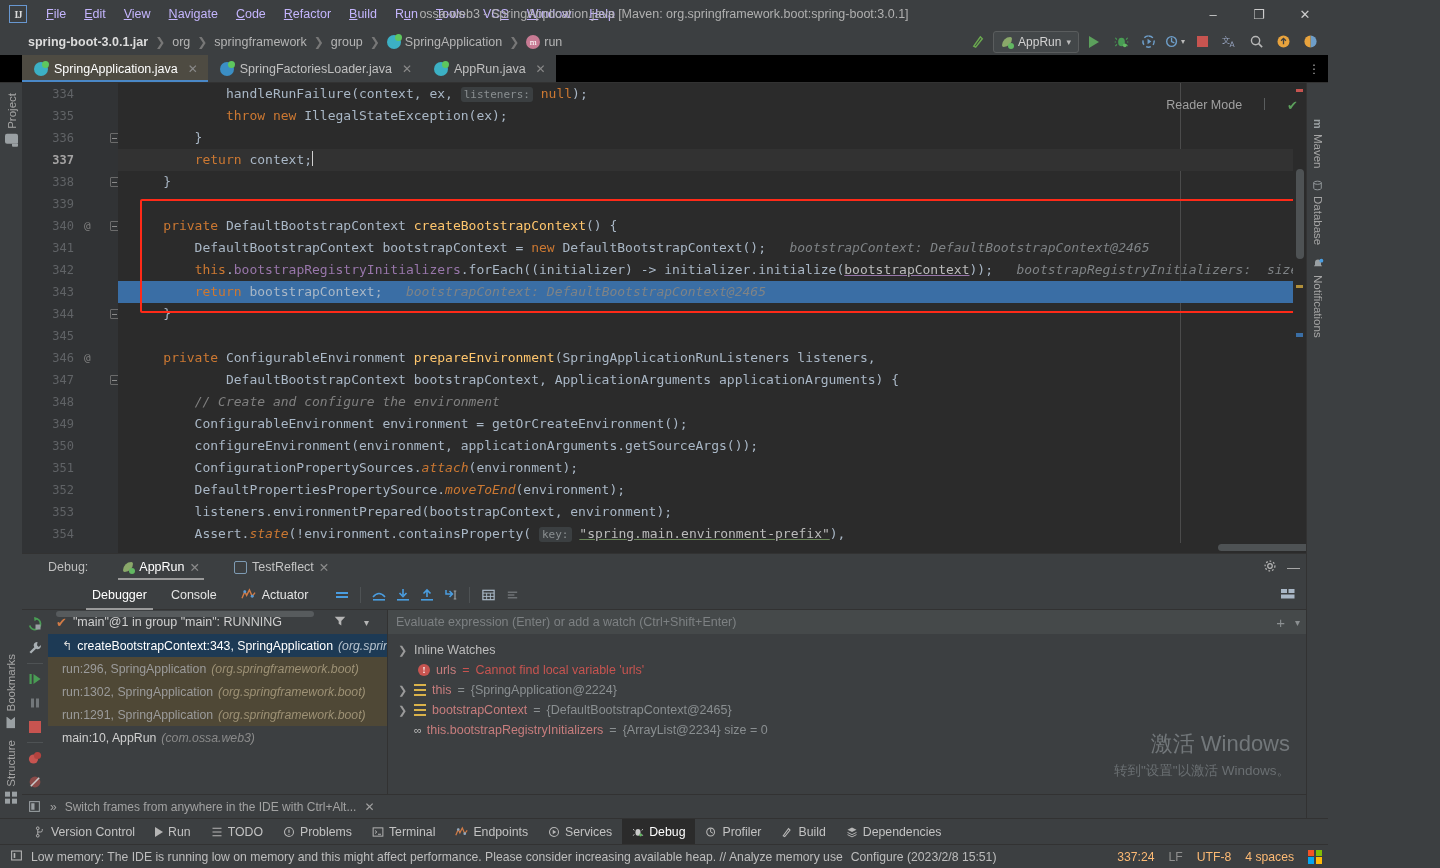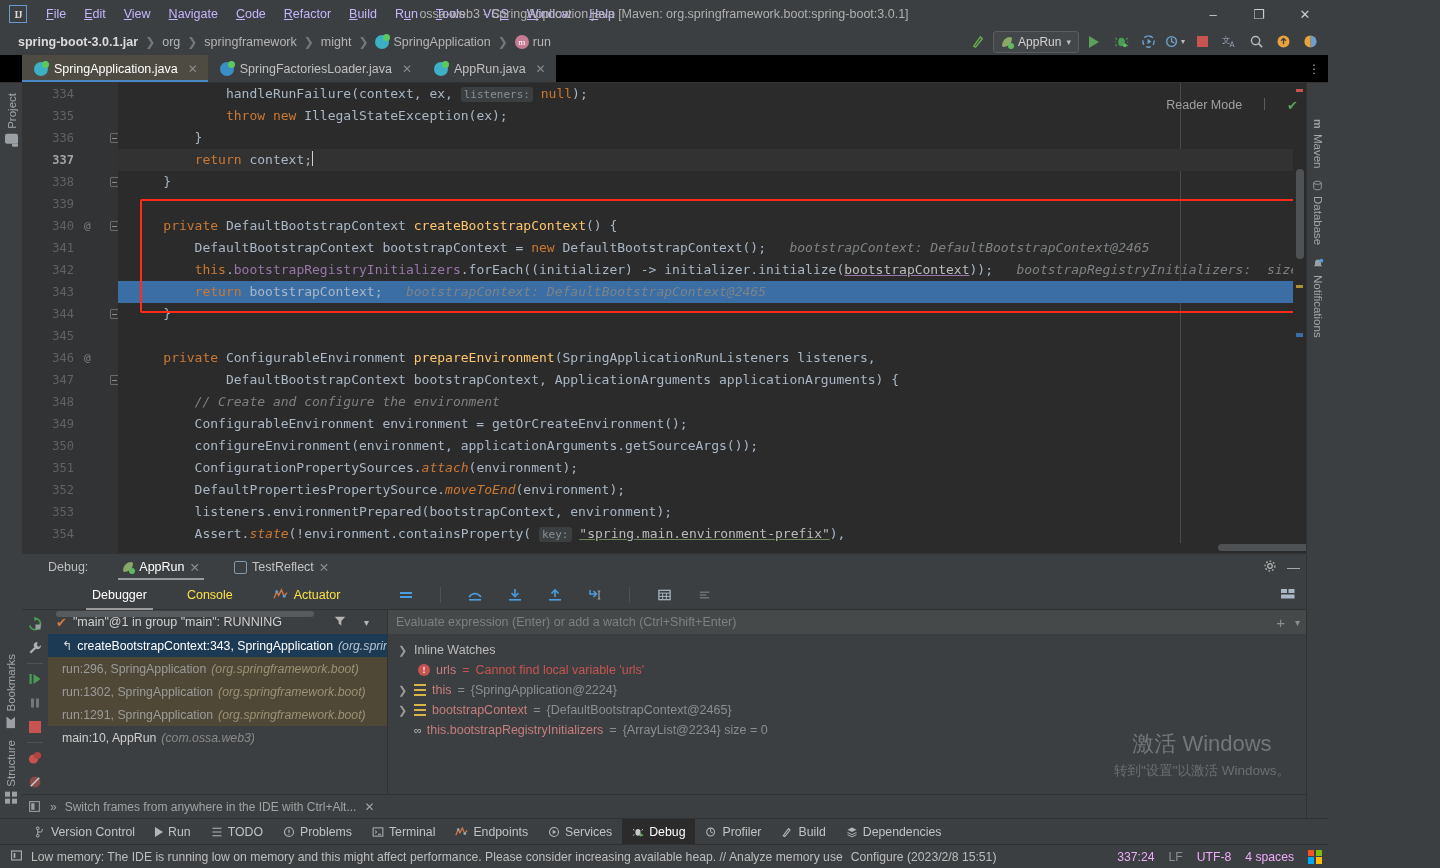--- a/index.html
+++ b/index.html
@@ -36,21 +36,21 @@
   }
   .win-ctrls { position: absolute; right: 0; top: 0; height: 28px; display: flex; }
   .win-btn {
     width: 46px; height: 28px; display: flex; align-items: center; justify-content: center;
     color: #cccccc; font-size: 13px;
   }
 
   
   .navbar {
     height: 27px; background: #3c3f41; display: flex; align-items: center;
-    flex: 0 0 27px; position: relative; padding-left: 14px;
+    flex: 0 0 27px; position: relative; padding-left: 24px;
   }
   .crumbs { display: flex; align-items: center; gap: 0; font-size: 12.5px; }
   .crumb { color: #b5b5b5; padding: 1px 4px; display: flex; align-items: center; gap: 4px; }
   .crumb.bold { color: #dcdcdc; font-weight: bold; }
   .sep { color: #777; padding: 0 3px; font-size: 12px; }
   .cls-icon {
     width: 14px; height: 14px; border-radius: 50%;
     background: #3cb0c4; display: inline-block; position: relative;
   }
   .cls-icon::after {
@@ -187,24 +187,24 @@
   .dtab {
     display: flex; align-items: center; gap: 5px; padding: 0 8px; height: 26px; font-size: 12.5px;
     color: #c4c4c4; position: relative;
   }
   .dtab.active { color: #ffffff; }
   .dtab.active::after { content:""; position:absolute; left:4px; right:4px; bottom:0; height:2px; background:#9a9a9a; }
   .dtab .x { color: #8a8a8a; }
   .dbg-hdr-right { position: absolute; right: 6px; display: flex; align-items: center; gap: 10px; }
 
   .dbg-toolrow {
-    height: 30px; flex: 0 0 30px; display: flex; align-items: center; gap: 16px; position: relative;
+    height: 30px; flex: 0 0 30px; display: flex; align-items: center; gap: 0; position: relative;
     border-bottom: 1px solid #323232; padding-left: 58px;
   }
-  .dtab2 { padding: 0 12px; font-size: 12.5px; color: #fde047; height:30px; display:flex; align-items:center; position:relative; gap:6px;}
+  .dtab2 { padding: 0 12px; font-size: 12.5px; color: #e5e5e5; height:30px; display:flex; align-items:center; position:relative; gap:6px;}
   .dtab2.active { color: #ffffff; }
   .dtab2.active::after { content:""; position:absolute; left:6px; right:6px; bottom:0; height:2px; background:#9a9a9a; }
   .divider-v { width:1px; height:16px; background:#4e5254; margin: 0 6px; }
 
   .dbg-body { flex: 1 1 auto; display: flex; min-height: 0; position: relative; }
   .dbg-rail {
     width: 26px; flex: 0 0 26px; background: #3c3f41; position:absolute; left:0; top:0; bottom:0;
     display:flex; flex-direction:column; align-items:center; gap:0; padding-top: 2px; z-index: 3;
   }
   .rail-btn { width:26px; height:30px; display:flex; align-items:center; justify-content:center; }
@@ -243,21 +243,21 @@
              display:flex; align-items:center; justify-content:center; font-family:"Liberation Serif",serif;}
   .ico-obj { width: 12px; height: 12px; display:flex; flex-direction:column; justify-content:space-between; }
   .ico-obj i { display:block; height:2px; background:#d9b24a; }
   .ico-watch { color:#bcbcbc; font-size:11px; letter-spacing:-1px; }
   .vname { color: #c77d7d; }
   .vname.plain { color: #bcbcbc; }
   .vval { color: #8a8f91; }
   .verr { color: #c75450; }
 
   .watermark {
-    position: absolute; right: 16px; bottom: 14px; text-align: center; color: #5e6365; z-index: 4;
+    position: absolute; right: 16px; bottom: 14px; text-align: right; color: #5e6365; z-index: 4;
     pointer-events:none;
   }
   .wm1 { font-size: 22px; color: #72777a; }
   .wm2 { font-size: 13.5px; color: #6a6f72; margin-top: 3px; }
 
   
   .hintstrip {
     height: 24px; flex: 0 0 24px; display: flex; align-items: center; gap: 8px;
     background: #3c3f41; padding-left: 4px; border-top: 1px solid #323232;
   }
@@ -275,21 +275,21 @@
   }
   .twitem.active { background: #2b2b2b; color: #ffffff; }
 
   
   .statusbar {
     height: 24px; flex: 0 0 24px; background: #3c3f41; display: flex; align-items: center;
     padding-left: 6px; gap: 8px; position: relative; border-top: 1px solid #323232;
   }
   .sb-text { color: #bdbdbd; font-size: 12.2px; }
   .sb-right { position:absolute; right: 6px; display:flex; align-items:center; gap: 14px; }
-  .sb-item { color: #f0abfc; font-size: 12.2px; }
+  .sb-item { color: #fdba74; font-size: 12.2px; }
   .sb-item.dim { color: #8f8f8f; }
   .winlogo { width: 14px; height: 14px; display:grid; grid-template-columns: 1fr 1fr; grid-template-rows: 1fr 1fr; gap:1.5px; }
   .winlogo i:nth-child(1){background:#f35325;} .winlogo i:nth-child(2){background:#81bc06;}
   .winlogo i:nth-child(3){background:#05a6f0;} .winlogo i:nth-child(4){background:#ffba08;}
 
   
   .sq-icon { width:13px; height:13px; border:1.5px solid #9aa0a3; border-radius:2px; }
   .bookmark-ico { width:9px;height:12px;background:#9aa0a3;clip-path:polygon(0 0,100% 0,100% 100%,50% 72%,0 100%); }
   .struct-ico { width:12px;height:12px;display:grid;grid-template-columns:1fr 1fr;grid-template-rows:1fr 1fr;gap:2px;}
   .struct-ico i{background:#9aa0a3;}
@@ -333,21 +333,21 @@
       <div class="sep">❯</div>
       <div class="crumb">
           <span>org</span>
         </div>
       <div class="sep">❯</div>
       <div class="crumb">
           <span>springframework</span>
         </div>
       <div class="sep">❯</div>
       <div class="crumb">
-          <span>might</span>
+          <span>group</span>
         </div>
       <div class="sep">❯</div>
       <div class="crumb">
         <span class="cls-icon"></span>
         <span>SpringApplication</span>
       </div>
       <div class="sep">❯</div>
       <div class="crumb">
         <span class="m-icon">m</span>
         <span>run</span>

